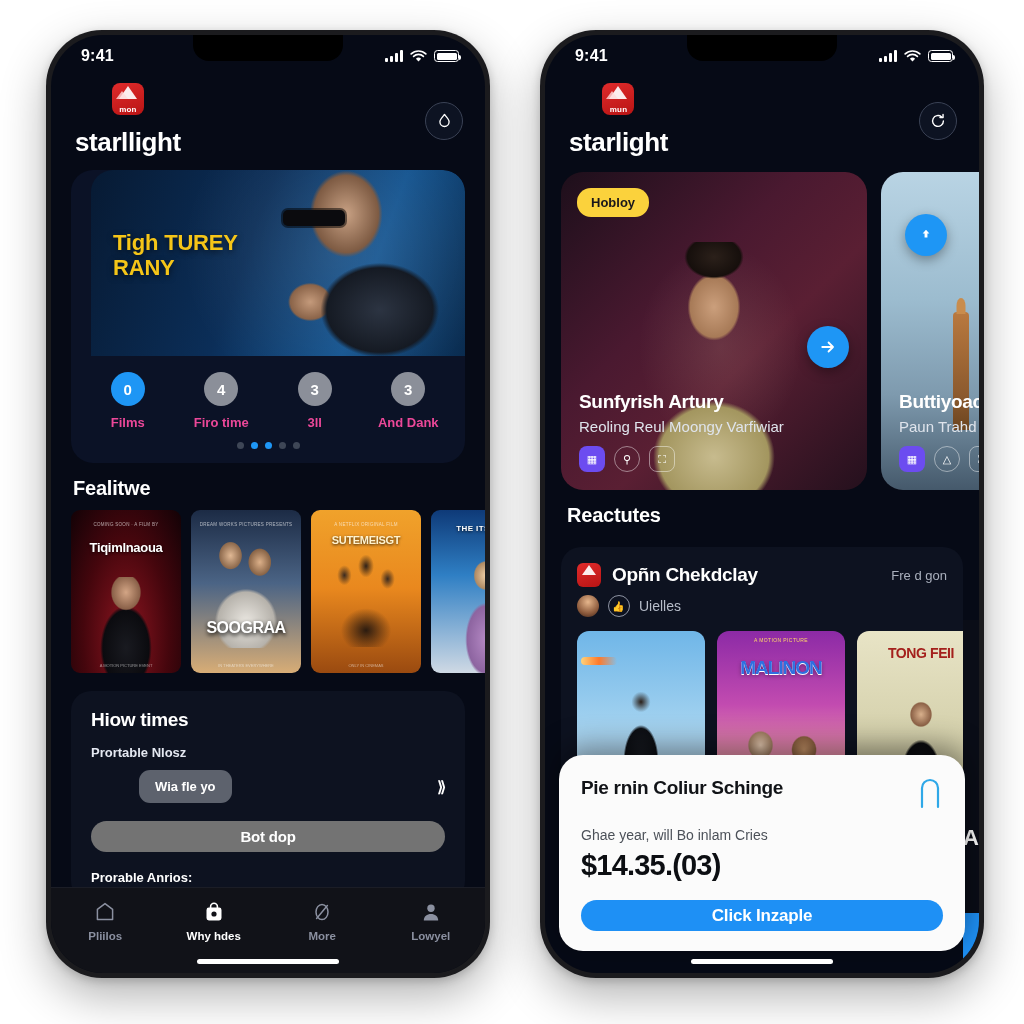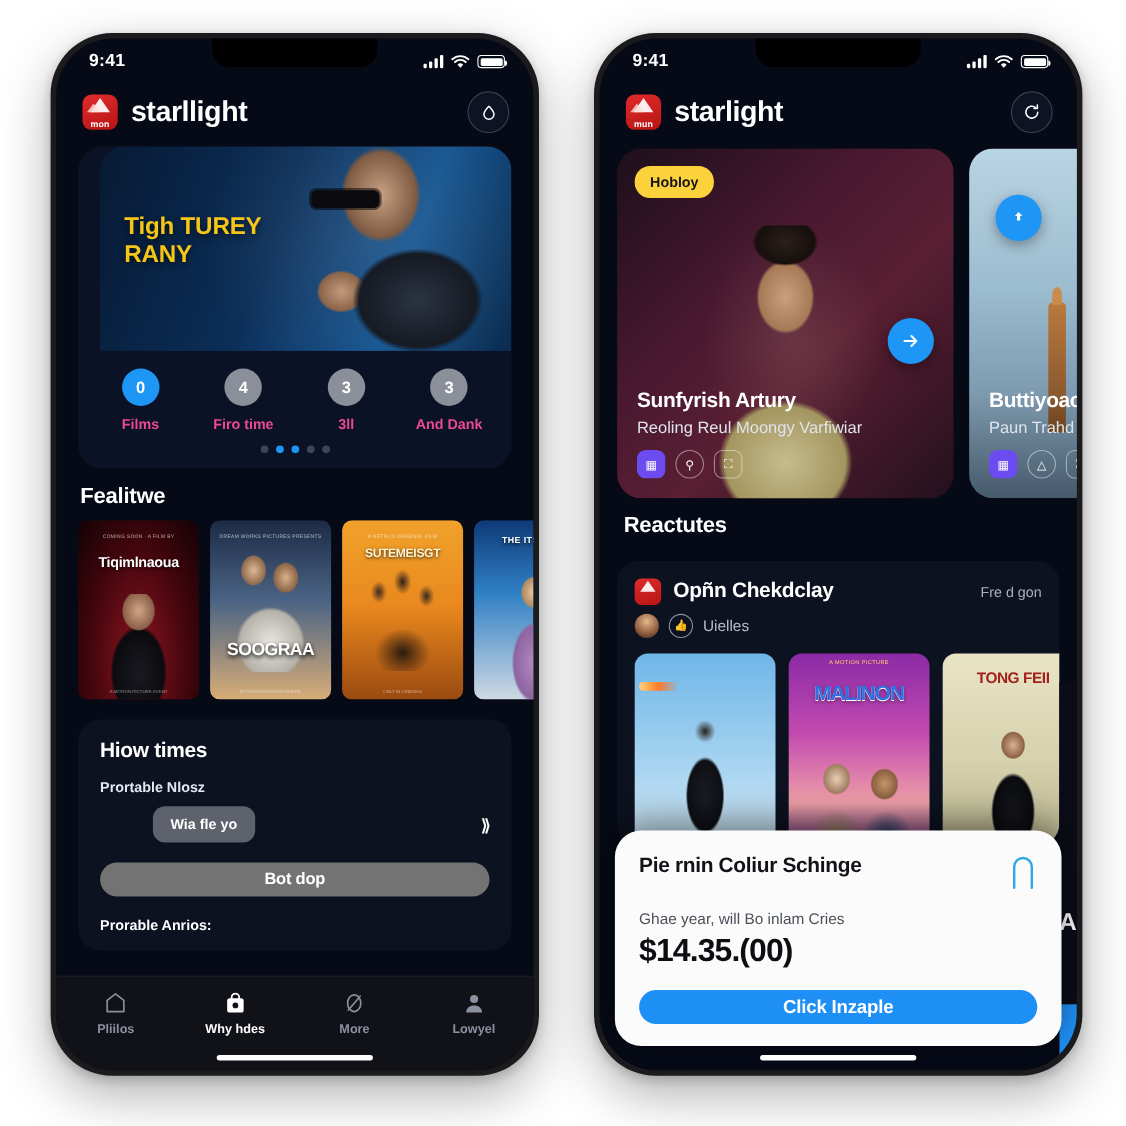--- a/index.html
+++ b/index.html
@@ -48,21 +48,21 @@
   .bars i:nth-child(3){height:9px} .bars i:nth-child(4){height:12px}
   .batt { width:25px; height:12px; border:1.6px solid #fff; border-radius:3.5px; position:relative; }
   .batt::after{content:"";position:absolute;left:1.5px;top:1.5px;bottom:1.5px;right:1.5px;background:#fff;border-radius:1.5px;}
   .batt::before{content:"";position:absolute;right:-3.4px;top:3.5px;width:2px;height:5px;background:#fff;border-radius:0 2px 2px 0;}
 
   
   .appbar {
     display:flex; align-items:center; justify-content:space-between;
     padding: 6px 22px 12px 24px;
   }
-  .brand { display:flex; align-items:flex-start; gap:12px; }
+  .brand { display:flex; align-items:center; gap:12px;flex-direction:column; }
   .logo {
     width: 32px; height: 32px; border-radius: 8px;
     background: linear-gradient(160deg,#e02b2b,#b81414);
     position: relative; flex: none;
     display:flex; align-items:flex-end; justify-content:center;
     overflow:hidden;
   }
   .logo .mark {
     position:absolute; top:3px; left:50%; transform:translateX(-50%);
     width:0; height:0; border-left:9px solid transparent; border-right:9px solid transparent;
@@ -605,21 +605,21 @@
       </div>
 
       <div class="sheet">
         <div class="sheet-top">
           <div class="sheet-title">Pie rnin Coliur Schinge</div>
           <svg width="26" height="32" viewBox="0 0 26 32">
             <path d="M5 30V11a8 8 0 0 1 16 0v19" fill="none" stroke="#2fa8e8" stroke-width="2.2" stroke-linecap="round"></path>
           </svg>
         </div>
         <div class="sheet-sub">Ghae year, will Bo inlam Cries</div>
-        <div class="sheet-price">$14.35.(00)</div>
+        <div class="sheet-price">$14.35.(03)</div>
         <div class="sheet-btn">Click Inzaple</div>
       </div>
 
       <div class="home-ind dark"></div>
     </div>
   </div>
 
 </div>
 
 </body></html>

